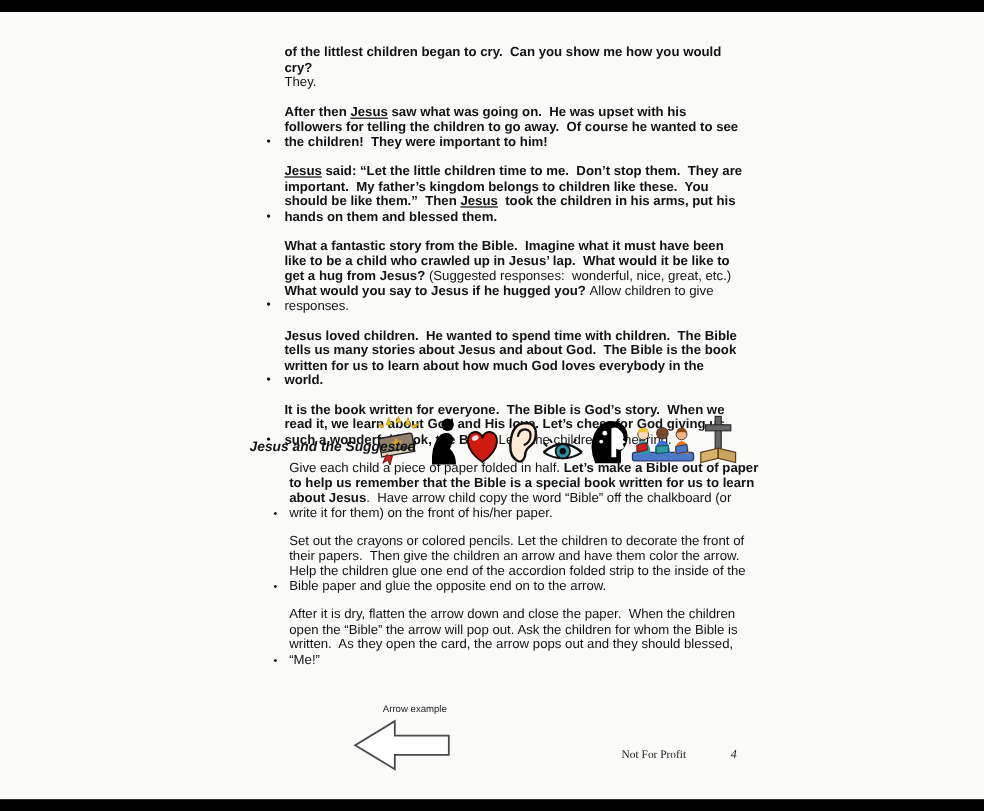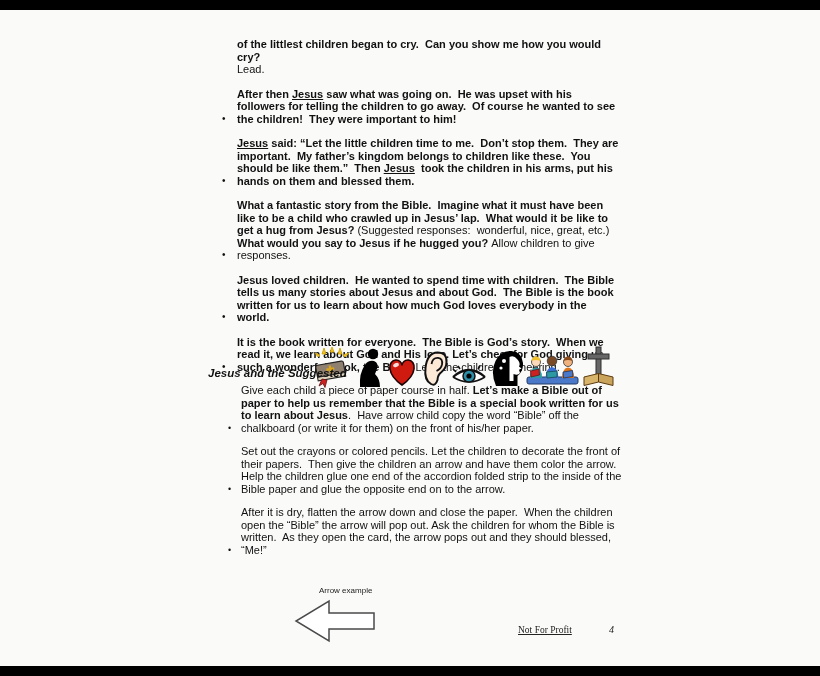--- a/index.html
+++ b/index.html
@@ -27,40 +27,40 @@
   .icon-row svg{display:block;}
 
   .heading{position:absolute;left:208px;top:367px;font-size:11.5px;font-weight:bold;font-style:italic;}
 
   .arrow-label{position:absolute;left:319px;top:586px;font-size:8px;color:#222;}
   .arrow-shape{position:absolute;left:294px;top:598px;}
 
   .footer-left{
     position:absolute;left:518px;top:625px;
     font-family:"Liberation Serif","DejaVu Serif",serif;
-    font-size:9.5px;text-decoration:underline;color:#222;
+    font-size:9.5px;color:#222;
   }
   .footer-page{
     position:absolute;left:609px;top:624px;
     font-family:"Liberation Serif","DejaVu Serif",serif;
     font-size:10px;font-style:italic;color:#222;
   }
 </style>
 </head>
 <body>
 
 <div class="page">
   <div class="bar top"></div>
   <div class="bar bottom"></div>
 
   <div class="story">
       <div class="para">
         <span class="marker"></span>
         <span class="ptext"><span class="b">of the littlest children began to cry.  Can you show me how you would cry?
-</span><span>Lead.</span></span>
+</span><span>They.</span></span>
       </div>
       <div class="para">
         <span class="marker">•</span>
         <span class="ptext"><span class="b">After then </span><span class="b u">Jesus</span><span class="b"> saw what was going on.  He was upset with his followers for telling the children to go away.  Of course he wanted to see the children!  They were important to him!</span></span>
       </div>
       <div class="para">
         <span class="marker">•</span>
         <span class="ptext"><span class="b u">Jesus</span><span class="b"> said: “Let the little children time to me.  Don’t stop them.  They are important.  My father’s kingdom belongs to children like these.  You should be like them.”  Then </span><span class="b u">Jesus</span><span class="b">  took the children in his arms, put his hands on them and blessed them.</span></span>
       </div>
       <div class="para">
@@ -147,21 +147,21 @@
       <path d="M3 31 L17.5 27.5 L17.5 36 L3 39.5 Z" fill="#d8b36a" stroke="#5a3a10" stroke-width="1"></path>
       <path d="M32 31 L17.5 27.5 L17.5 36 L32 39.5 Z" fill="#c9a45a" stroke="#5a3a10" stroke-width="1"></path>
     </svg>
   </div>
 
   <div class="heading">Jesus and the Suggested</div>
 
   <div class="activity">
       <div class="para">
         <span class="marker">•</span>
-        <span class="ptext"><span>Give each child a piece of paper course in half. </span><span class="b">Let’s make a Bible out of paper to help us remember that the Bible is a special book written for us to learn about Jesus</span><span>.  Have arrow child copy the word “Bible” off the chalkboard (or write it for them) on the front of his/her paper.</span></span>
+        <span class="ptext"><span>Give each child a piece of paper folded in half. </span><span class="b">Let’s make a Bible out of paper to help us remember that the Bible is a special book written for us to learn about Jesus</span><span>.  Have arrow child copy the word “Bible” off the chalkboard (or write it for them) on the front of his/her paper.</span></span>
       </div>
       <div class="para">
         <span class="marker">•</span>
         <span class="ptext"><span>Set out the crayons or colored pencils. Let the children to decorate the front of their papers.  Then give the children an arrow and have them color the arrow. Help the children glue one end of the accordion folded strip to the inside of the Bible paper and glue the opposite end on to the arrow.</span></span>
       </div>
       <div class="para">
         <span class="marker">•</span>
         <span class="ptext"><span>After it is dry, flatten the arrow down and close the paper.  When the children open the “Bible” the arrow will pop out. Ask the children for whom the Bible is written.  As they open the card, the arrow pops out and they should blessed, “Me!”</span></span>
       </div>
     </div>

